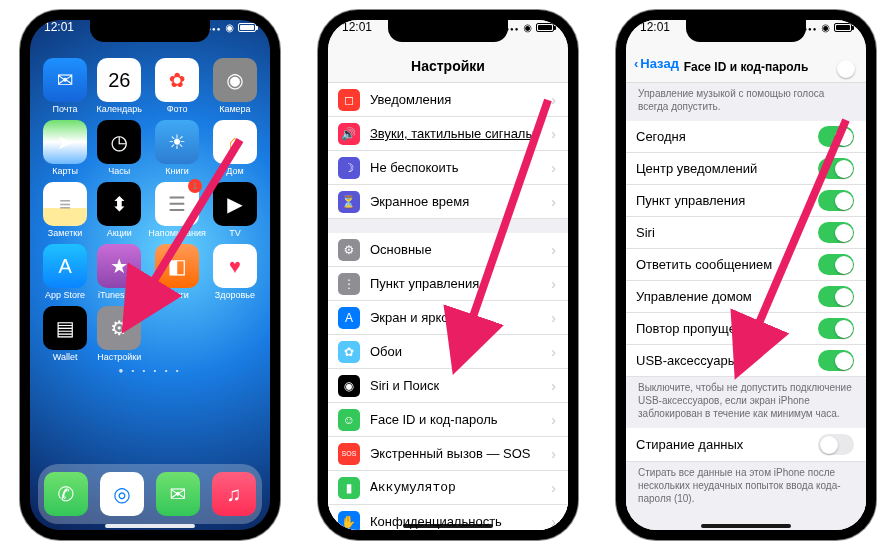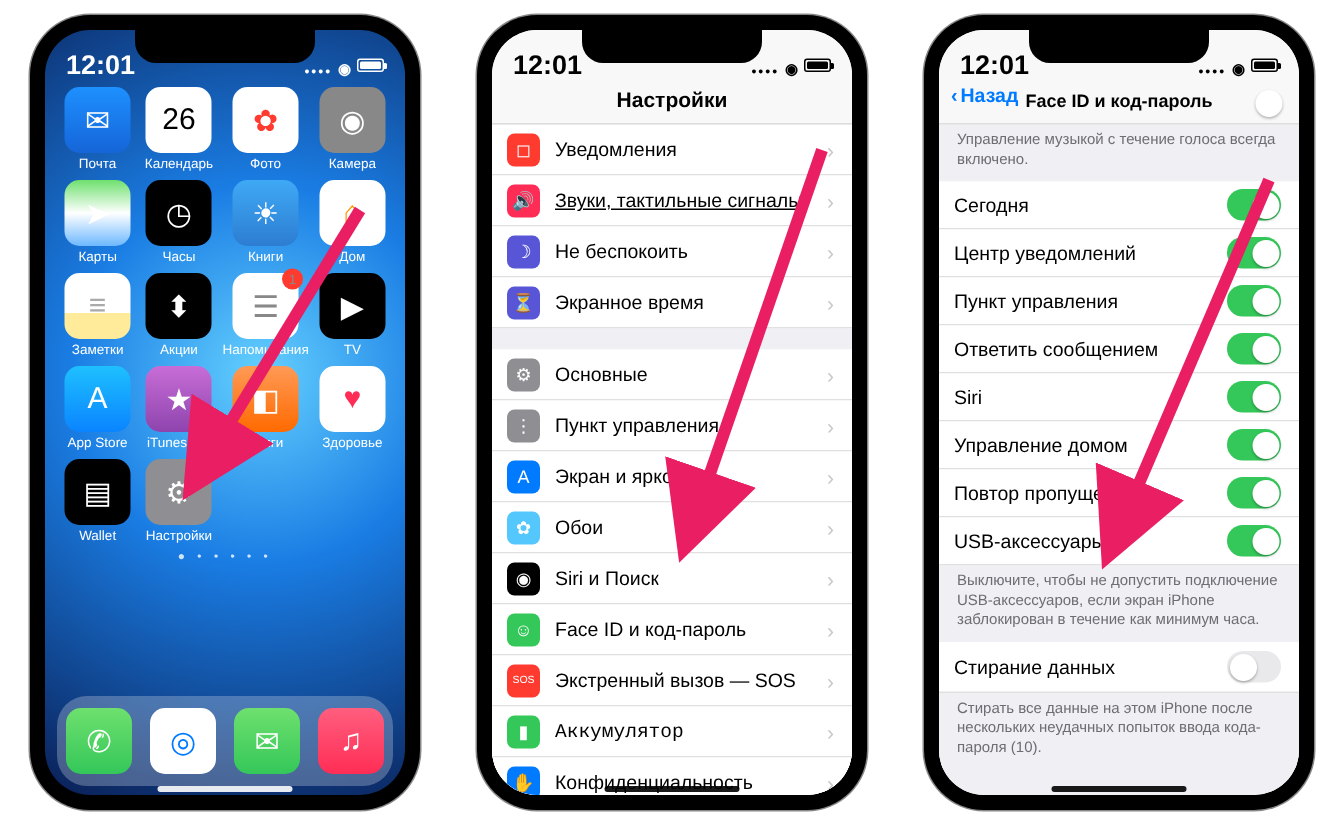--- a/index.html
+++ b/index.html
@@ -1,20 +1,20 @@
 <!DOCTYPE html>
 <html><head>
 <meta charset="utf-8">
 <style>
   * { box-sizing: border-box; margin: 0; padding: 0; }
   body { font-family: -apple-system, "Helvetica Neue", Arial, sans-serif; background: #fff; width: 895px; height: 551px; position: relative; }
   .phone { position: absolute; width: 260px; height: 530px; border-radius: 40px; background: #000; padding: 10px; box-shadow: 0 0 0 1px #888; }
   .screen { width: 100%; height: 100%; border-radius: 30px; overflow: hidden; position: relative; background: #f2f2f7; }
   .notch { position: absolute; top: 0; left: 50%; transform: translateX(-50%); width: 120px; height: 22px; background: #000; border-radius: 0 0 14px 14px; z-index: 50; }
-  .status-bar { height: 34px; display: flex; justify-content: space-between; align-items: flex-end; padding: 0 14px; font-size: 18px; font-weight: 700; }
+  .status-bar { height: 34px; display: flex; justify-content: space-between; align-items: flex-start; padding: 0 14px; font-size: 12px; font-weight: 400; }
   .status-right { display: flex; gap: 4px; align-items: center; }
   .signal, .wifi, .batt { display: inline-block; }
   .signal::before { content: "●●●●"; font-size: 6px; letter-spacing: 1px; }
   .wifi::before { content: "◉"; font-size: 10px; }
   .batt { width: 18px; height: 9px; border: 1px solid currentColor; border-radius: 2px; position: relative; }
   .batt::after { content:""; position:absolute; right:-3px; top:2px; width:2px; height:4px; background:currentColor; border-radius:0 1px 1px 0; }
   .batt::before { content:""; position:absolute; left:1px; top:1px; width:14px; height:5px; background:currentColor; border-radius:1px; }
 
   
   .home-bg { background: radial-gradient(circle at 60% 45%, #64d0ff 0%, #1a7de4 40%, #0a1f55 100%); color:#fff; height:100%; position:relative; }
@@ -280,40 +280,40 @@
     </div>
     <div class="nav-title">
       <span class="back-btn">
         <span>‹</span>
         <span>Назад</span>
       </span>
       <span style="font-size:12px;">Face ID и код-пароль</span>
       <span style="position:absolute; right:10px; top:4px;"><span class="toggle on" style="width:30px;height:18px;"></span></span>
     </div>
     <div class="scroll3" id="list3">
-        <div class="section-footer">Управление музыкой с течение голоса всегда включено.</div>
+        <div class="section-footer">Управление музыкой с помощью голоса всегда допустить.</div>
         <div class="list">
           <div class="row" style="min-height: 32px;">
             <span>Сегодня</span>
             <span class="toggle on"></span>
           </div>
           <div class="row" style="min-height: 32px;">
             <span>Центр уведомлений</span>
             <span class="toggle on"></span>
           </div>
           <div class="row" style="min-height: 32px;">
             <span>Пункт управления</span>
             <span class="toggle on"></span>
           </div>
           <div class="row" style="min-height: 32px;">
+            <span>Siri</span>
+            <span class="toggle on"></span>
+          </div>
+          <div class="row" style="min-height: 32px;">
             <span>Ответить сообщением</span>
-            <span class="toggle on"></span>
-          </div>
-          <div class="row" style="min-height: 32px;">
-            <span>Siri</span>
             <span class="toggle on"></span>
           </div>
           <div class="row" style="min-height: 32px;">
             <span>Управление домом</span>
             <span class="toggle on"></span>
           </div>
           <div class="row" style="min-height: 32px;">
             <span>Повтор пропущенных</span>
             <span class="toggle on"></span>
           </div>

